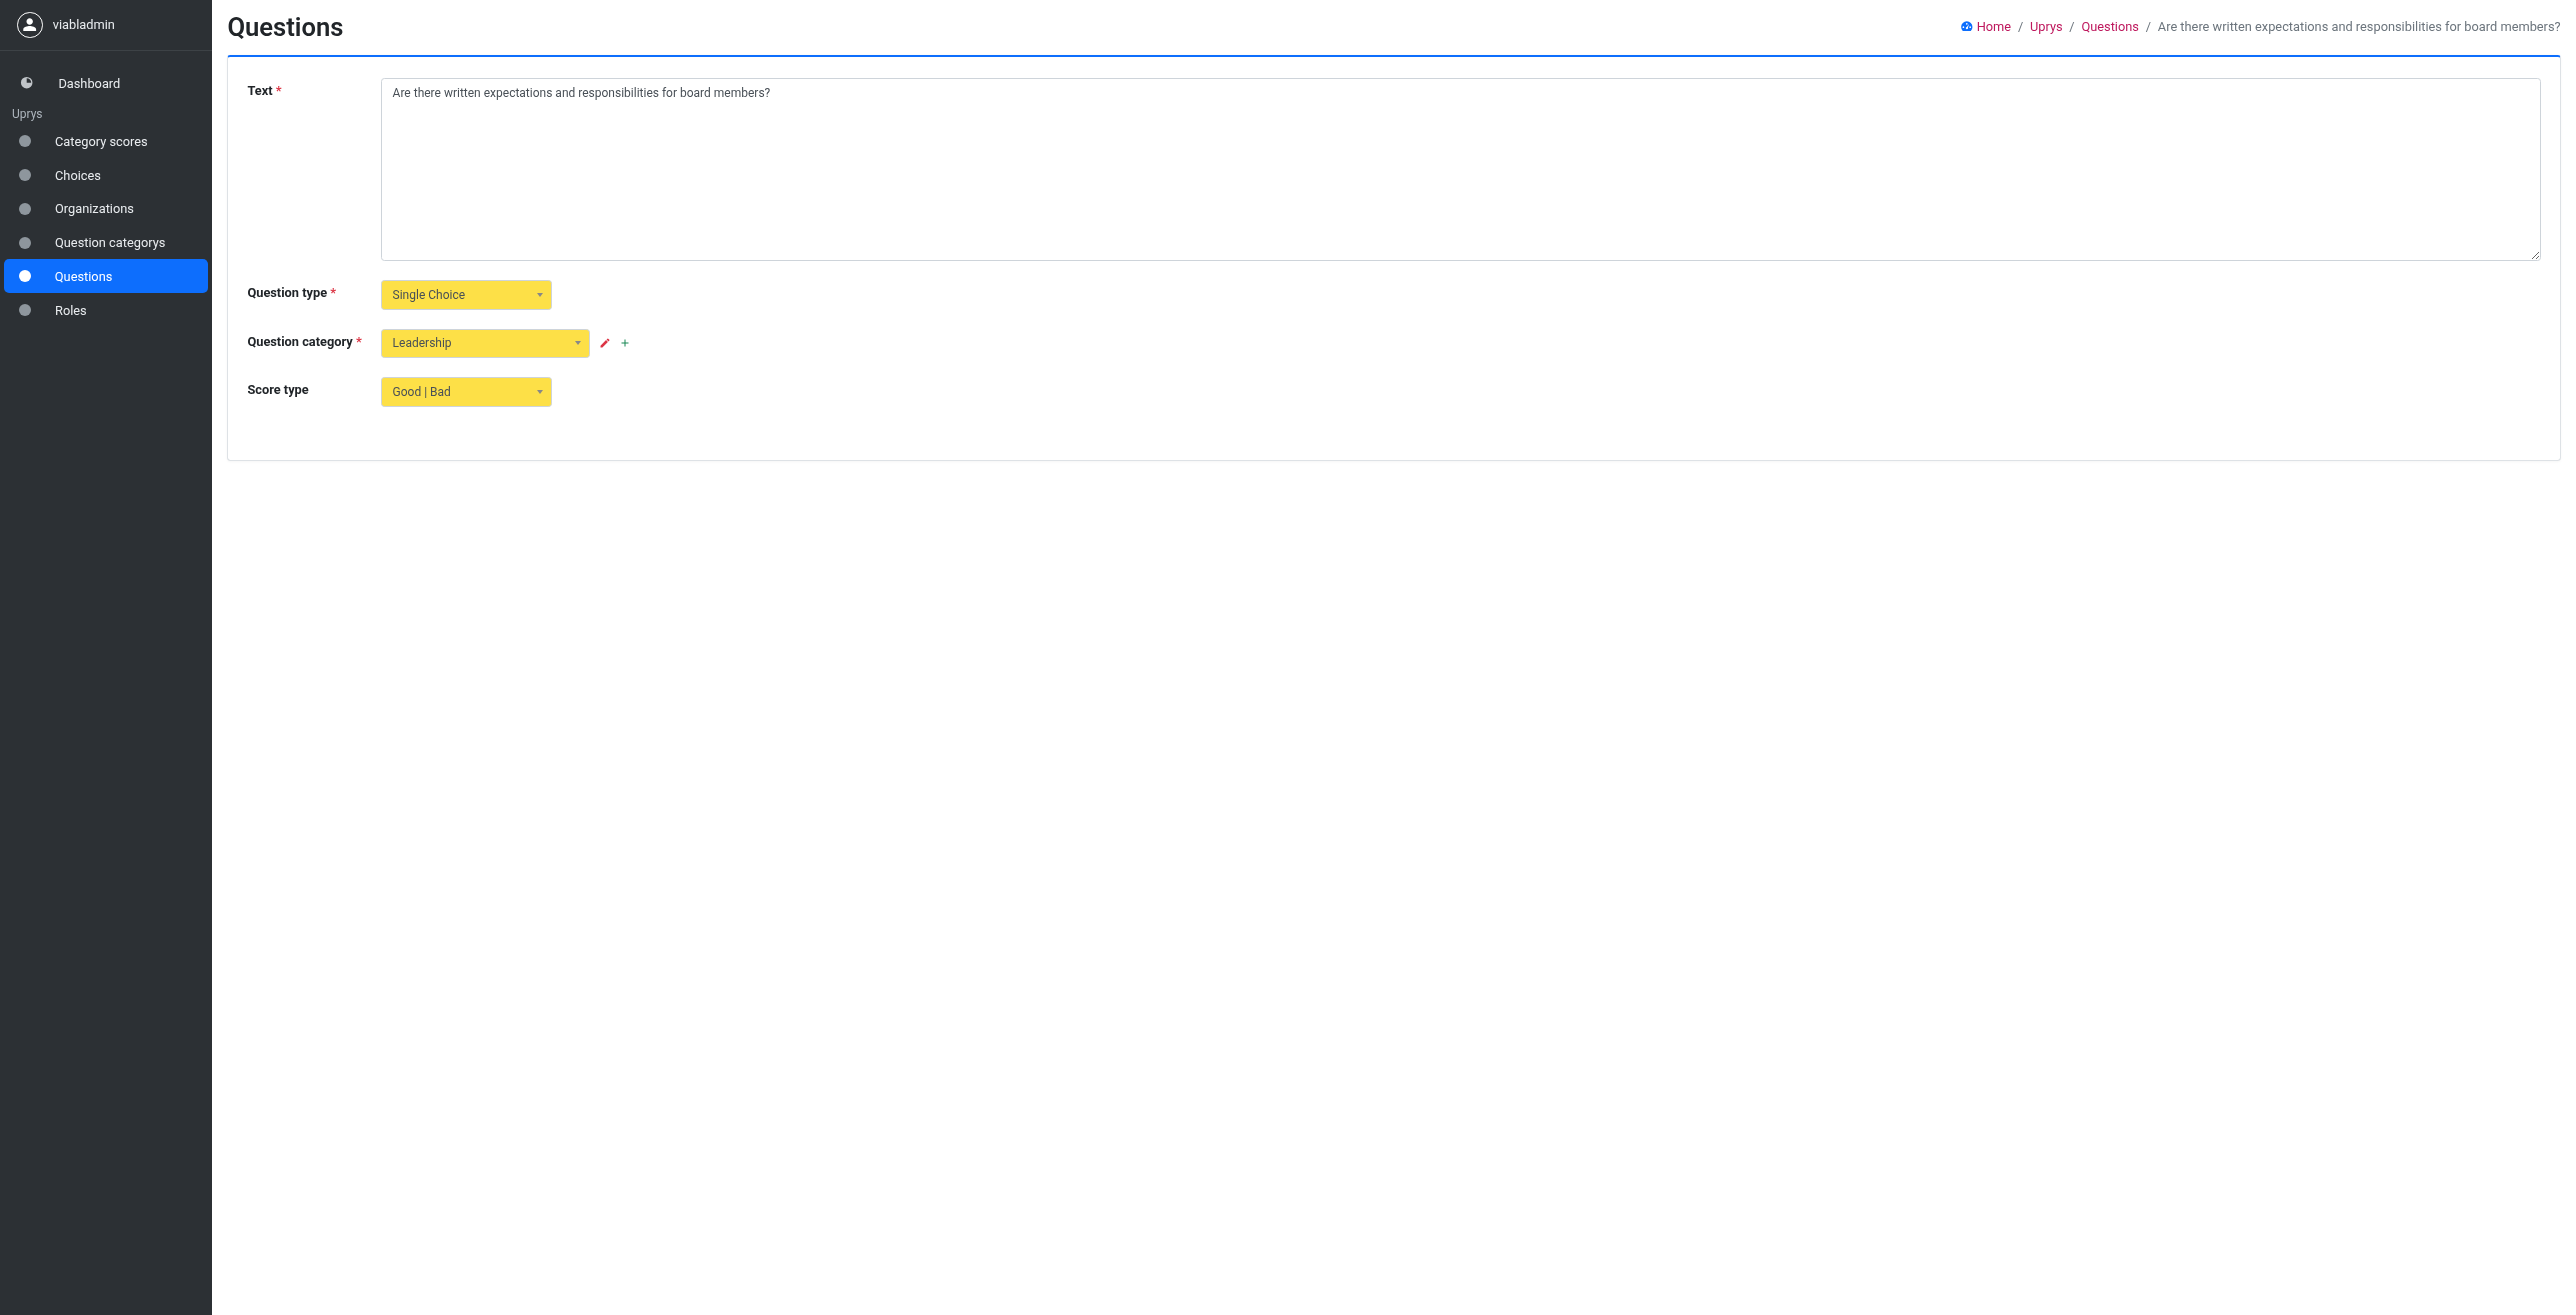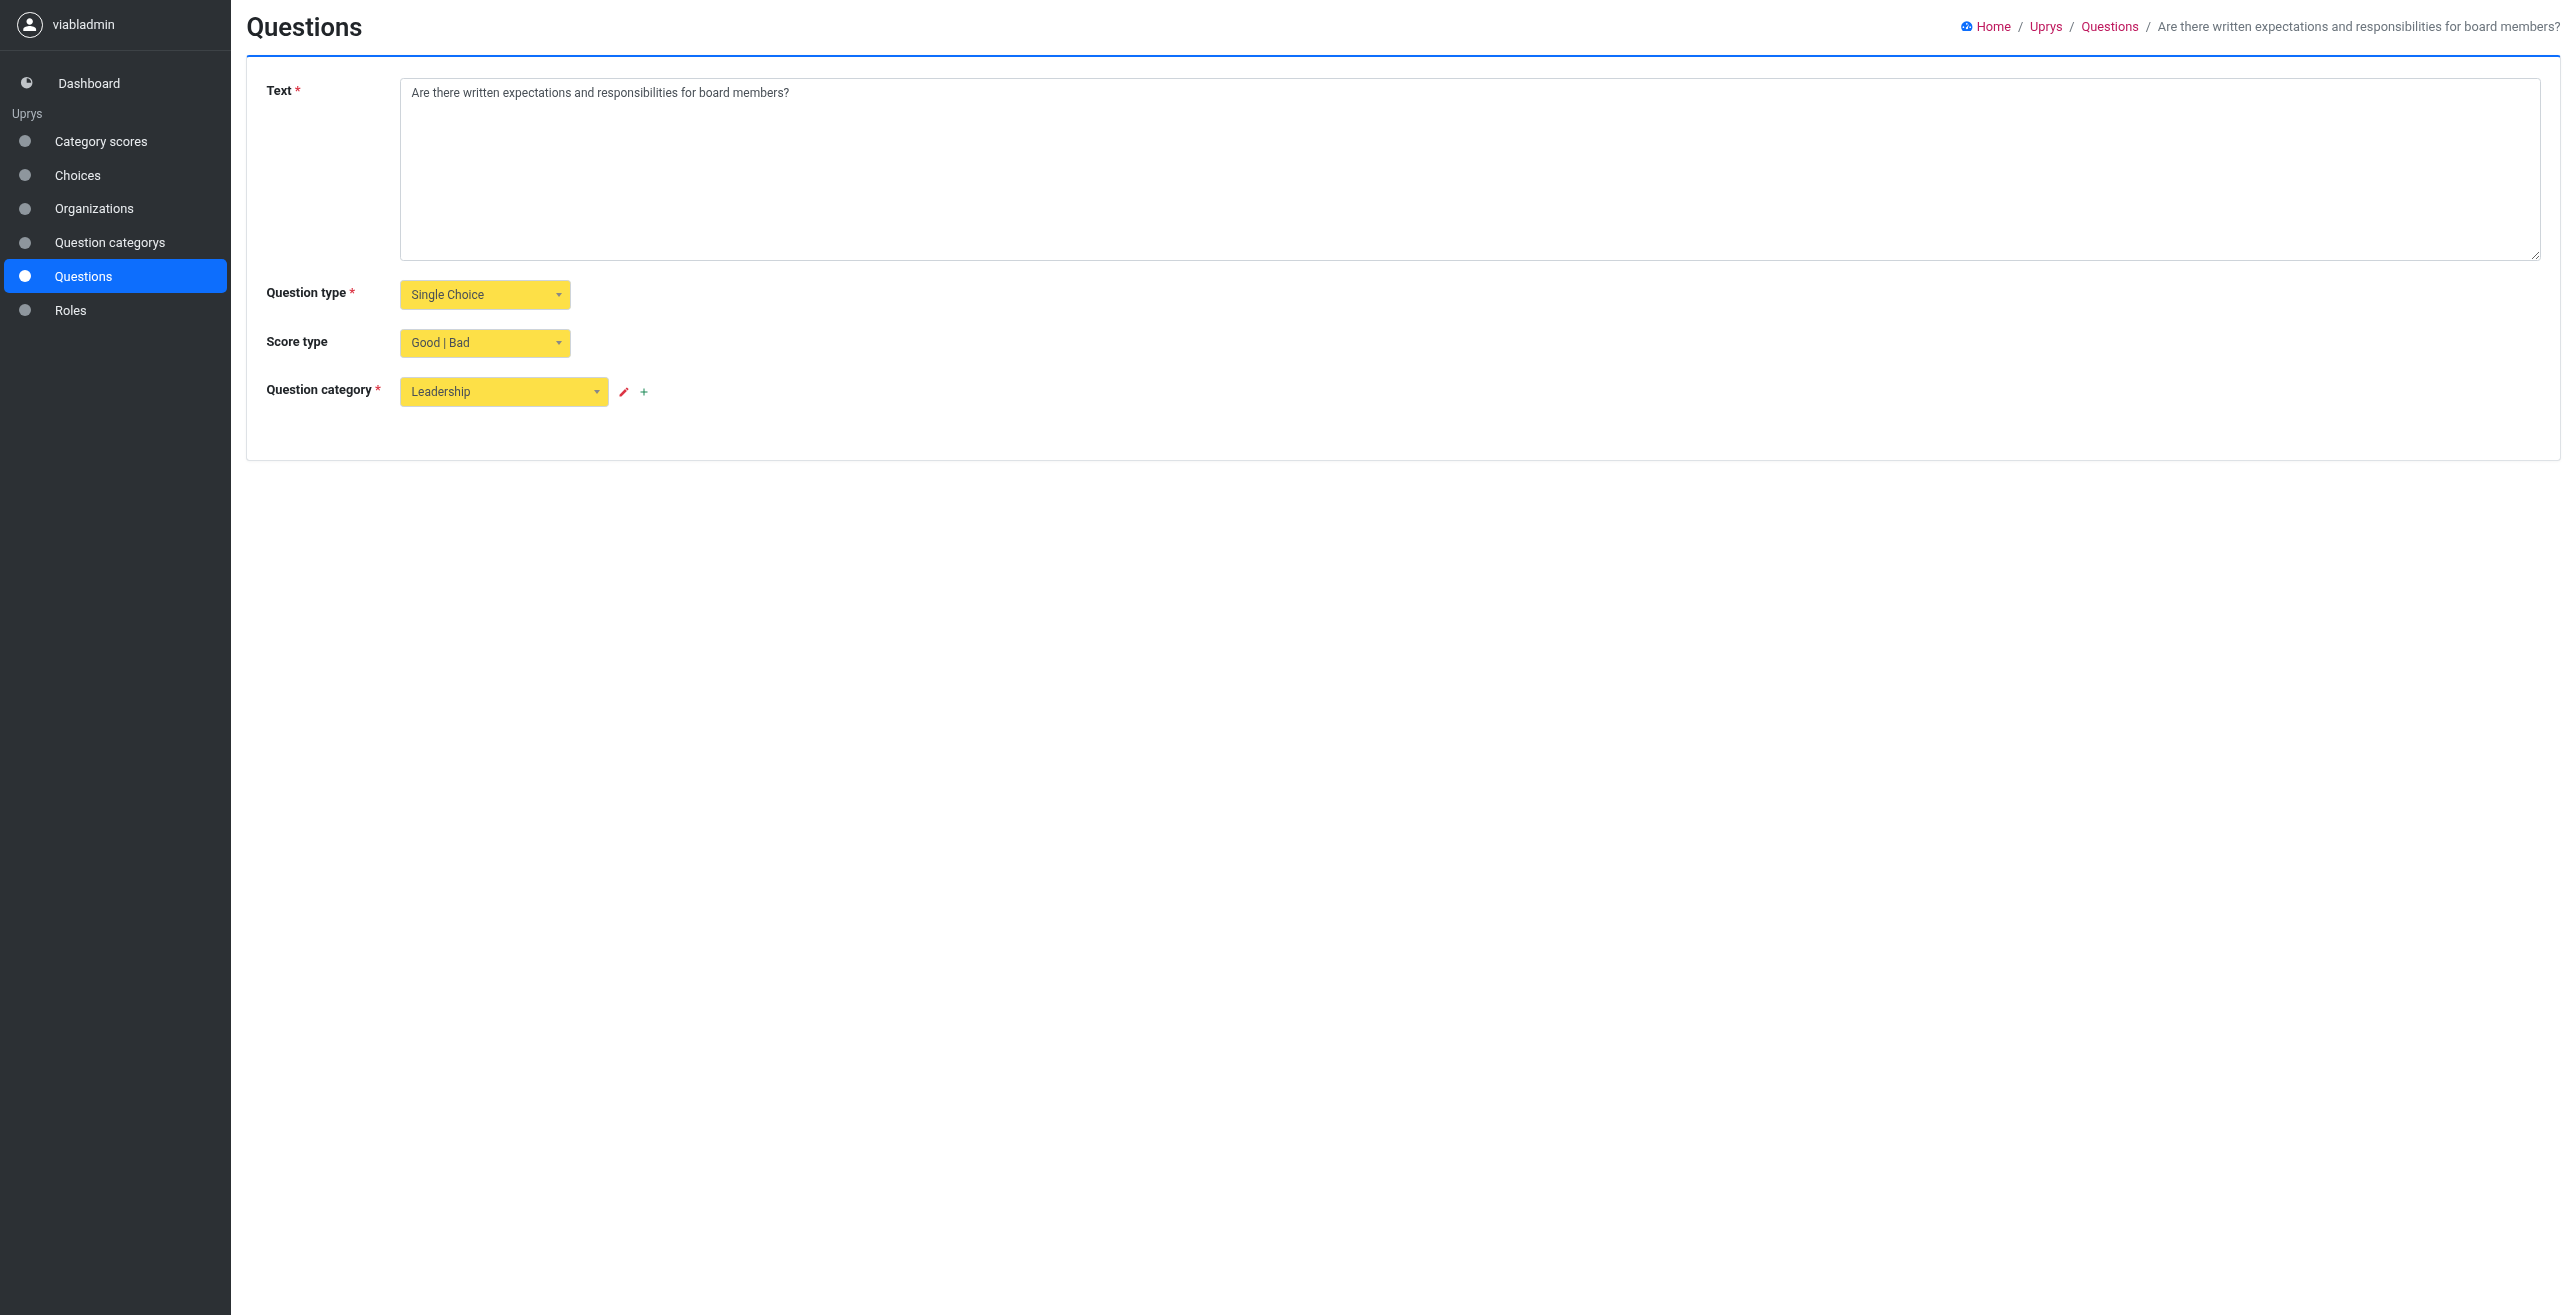--- a/index.html
+++ b/index.html
@@ -5,21 +5,21 @@
 * { box-sizing: border-box; margin: 0; padding: 0; }
 body {
   font-family: -apple-system, BlinkMacSystemFont, "Segoe UI", Roboto, "Helvetica Neue", Arial, sans-serif;
   font-size: 13.6px;
   color: #212529;
   background: #f8f9fa;
   display: flex;
   min-height: 100vh;
 }
 .sidebar {
-  width: 231px;
+  width: 212px;
   background: #2c3034;
   color: #f8f9fa;
   flex-shrink: 0;
   display: flex;
   flex-direction: column;
 }
 .sidebar-user {
   display: flex;
   align-items: center;
   padding: 12px 17px;
@@ -294,49 +294,49 @@
           </div>
           <div class="form-control">
             <div class="select w200">
               <span>Single Choice</span>
             </div>
           </div>
         </div>
 
         <div class="form-row">
           <div class="form-label">
-            <span>Score type</span>
-          </div>
-          <div class="form-control">
-            <div class="select w200">
-              <span>Good | Bad</span>
-            </div>
-          </div>
-        </div>
-
-        <div class="form-row">
-          <div class="form-label">
             <span>Question category</span> <span class="required">*</span>
           </div>
           <div class="form-control">
             <div class="select w245">
               <span>Leadership</span>
             </div>
             <span class="icon-link edit-icon">
               <svg viewBox="0 0 24 24">
                   <path d="M3 17.25V21h3.75L17.81 9.94l-3.75-3.75L3 17.25zM20.71 7.04a1 1 0 000-1.41l-2.34-2.34a1 1 0 00-1.41 0l-1.83 1.83 3.75 3.75 1.83-1.83z"></path>
                 </svg>
             </span>
             <span class="icon-link add-icon">
               <svg viewBox="0 0 24 24">
                   <path d="M19 13h-6v6h-2v-6H5v-2h6V5h2v6h6v2z"></path>
                 </svg>
             </span>
           </div>
         </div>
 
+        <div class="form-row">
+          <div class="form-label">
+            <span>Score type</span>
+          </div>
+          <div class="form-control">
+            <div class="select w200">
+              <span>Good | Bad</span>
+            </div>
+          </div>
+        </div>
+
 
       </div>
     </div>
 
   </div>
 </main>
 
 
 </body></html>

